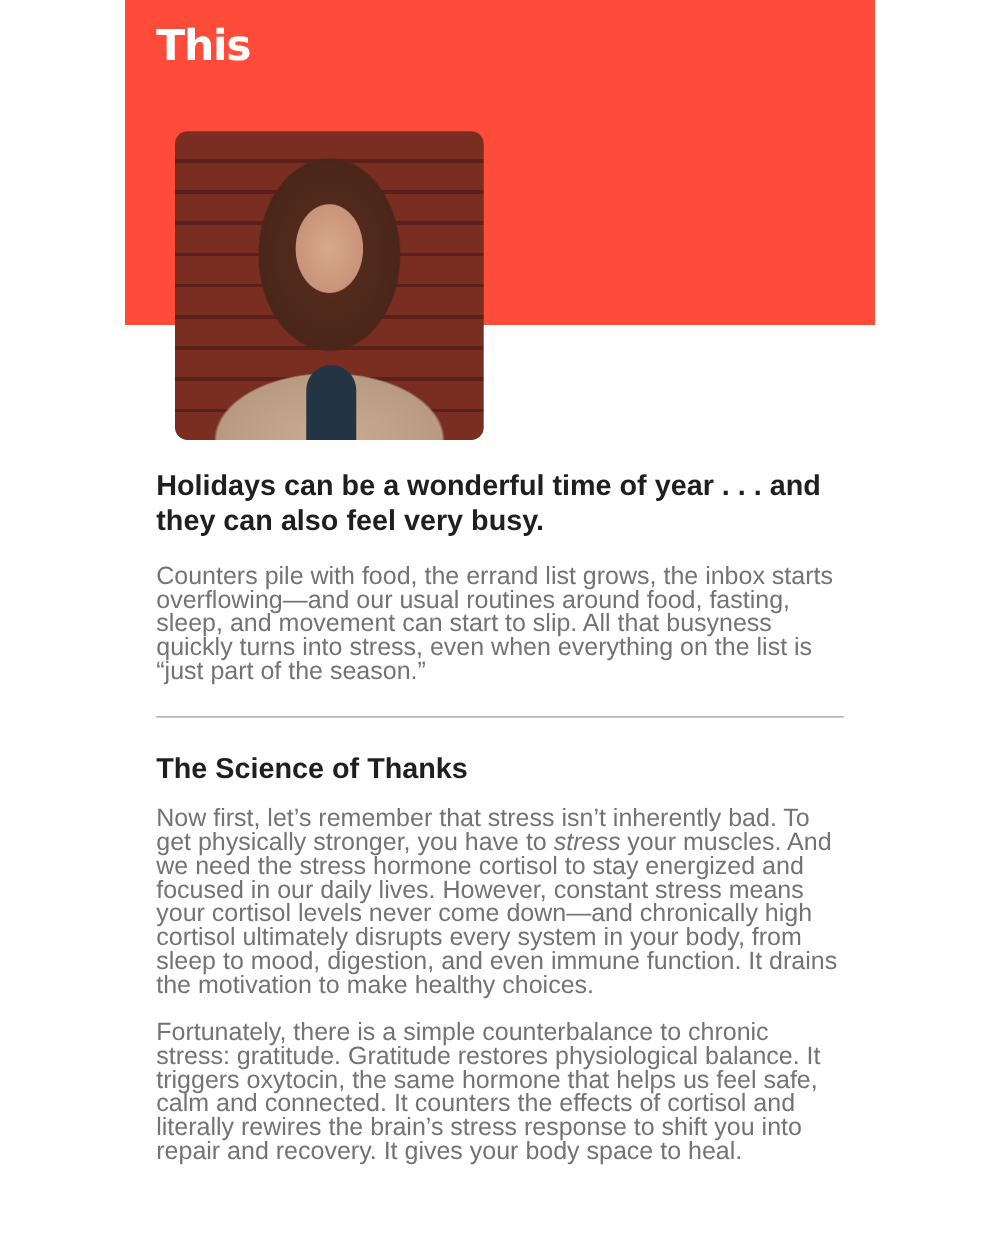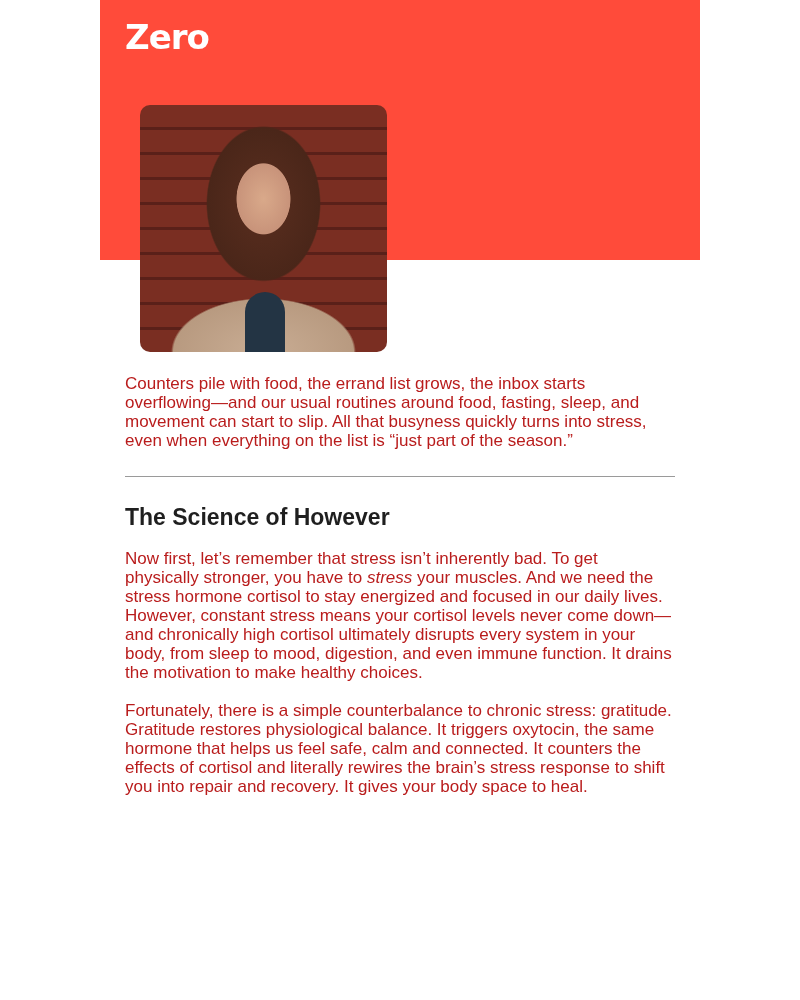--- a/index.html
+++ b/index.html
@@ -74,50 +74,51 @@
     }
     h2.subhead {
       margin: 0 0 22px 0;
       font-size: 23px;
       line-height: 28px;
       font-weight: bold;
       color: #1f1f1f;
     }
     p.body {
       margin: 0 0 19px 0;
-      font-size: 17px;
+      font-size: 20px;
       line-height: 19px;
-      color: #b91c1c;
+      color: #737373;
     }
     hr.divider {
       border: none;
       border-top: 1px solid #9a9a9a;
       margin: 26px 0 26px 0;
     }
     h3.section {
       margin: 0 0 18px 0;
       font-size: 23px;
       line-height: 28px;
       font-weight: bold;
       color: #1f1f1f;
     }
   </style>
 </head>
 <body>
 
 <div class="email">
   <div class="hero">
-    <div class="logo">Zero</div>
+    <div class="logo">This</div>
     <div class="portrait" title="Portrait of a smiling woman with shoulder-length brown hair in a tan blazer in front of a brick wall">
       <div class="shirt"></div>
     </div>
   </div>
 
   <div class="content">
+    <h2 class="subhead">Holidays can be a wonderful time of year . . . and they can also feel very busy.</h2>
     <p class="body">Counters pile with food, the errand list grows, the inbox starts overflowing—and our usual routines around food, fasting, sleep, and movement can start to slip. All that busyness quickly turns into stress, even when everything on the list is “just part of the season.”</p>
 
     <hr class="divider">
 
-    <h3 class="section">The Science of However</h3>
+    <h3 class="section">The Science of Thanks</h3>
     <p class="body"><span>Now first, let’s remember that stress isn’t inherently bad. To get physically stronger, you have to </span><em>stress</em><span> your muscles. And we need the stress hormone cortisol to stay energized and focused in our daily lives. However, constant stress means your cortisol levels never come down—and chronically high cortisol ultimately disrupts every system in your body, from sleep to mood, digestion, and even immune function. It drains the motivation to make healthy choices.</span></p>
     <p class="body">Fortunately, there is a simple counterbalance to chronic stress: gratitude. Gratitude restores physiological balance. It triggers oxytocin, the same hormone that helps us feel safe, calm and connected. It counters the effects of cortisol and literally rewires the brain’s stress response to shift you into repair and recovery. It gives your body space to heal.</p>
   </div>
 </div>
 
 </body></html>

